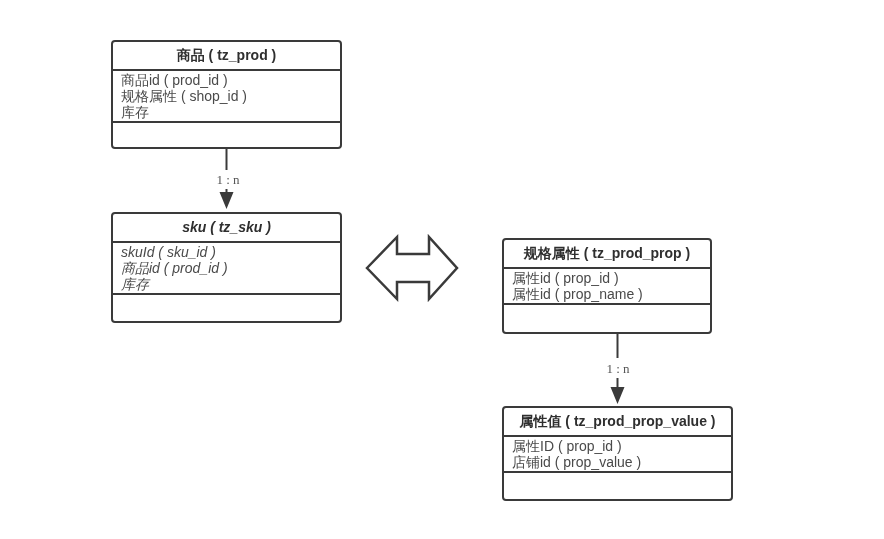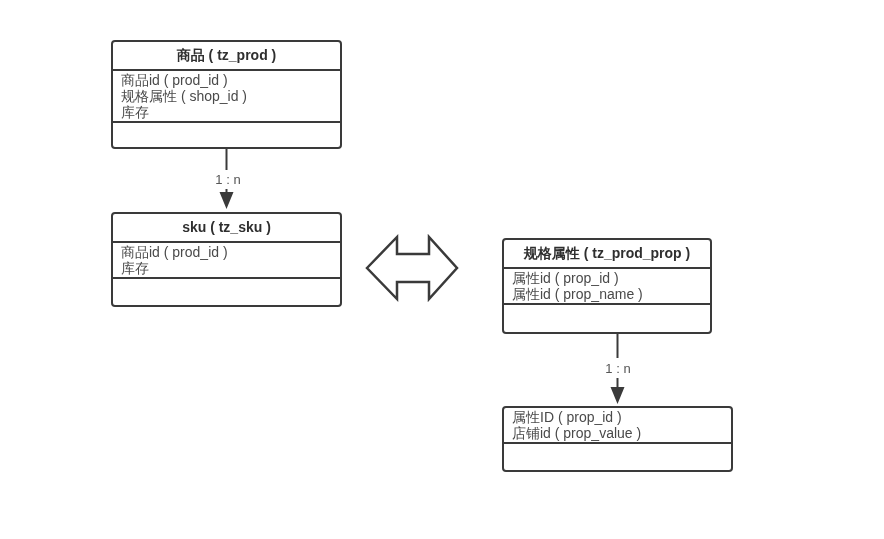--- a/index.html
+++ b/index.html
@@ -61,35 +61,36 @@
     border-bottom: 2px solid #3a3a3a;
   }
   .entity-field {
     line-height: 16px;
     white-space: nowrap;
     overflow: hidden;
   }
   .entity-footer { height: 26px; }
   .entity-prod   { left: 111px; top: 40px;  }
   .entity-prod .entity-footer  { height: 24px; }
-  .entity-sku    { left: 111px; top: 212px; }
+  .entity-sku    { left: 111px; top: 212px; font-style: italic; }
   .entity-sku .entity-footer   { height: 26px; }
   .entity-prop   { left: 502px; top: 238px; width: 210px; }
   .entity-prop .entity-footer  { height: 27px; }
   .entity-value  { left: 502px; top: 406px; }
   .entity-value .entity-footer { height: 26px; }
   .rel-label {
     position: absolute;
     transform: translateX(-50%);
     background: #ffffff;
     padding: 0 3px;
     color: #555555;
     font-size: 13px;
     line-height: 15px;
     white-space: nowrap;
+    font-family: Liberation Serif, serif;
   }
   .rel-label-1 { left: 228px; top: 172px; }
   .rel-label-2 { left: 618px; top: 361px; }
 </style>
 </head>
 <body>
 
 <div class="canvas">
 
   <svg class="overlay" width="884" height="539" viewBox="0 0 884 539" xmlns="http://www.w3.org/2000/svg">
@@ -112,36 +113,38 @@
       <div class="entity-field">商品id ( prod_id )</div>
       <div class="entity-field">规格属性 ( shop_id )</div>
       <div class="entity-field">库存</div>
     </div>
     <div class="entity-footer"></div>
   </div>
 
   <div class="entity entity-sku">
     <div class="entity-title">sku ( tz_sku )</div>
     <div class="entity-fields">
+      <div class="entity-field">skuId ( sku_id )</div>
       <div class="entity-field">商品id ( prod_id )</div>
       <div class="entity-field">库存</div>
     </div>
     <div class="entity-footer"></div>
   </div>
 
   <div class="entity entity-prop">
     <div class="entity-title">规格属性 ( tz_prod_prop )</div>
     <div class="entity-fields">
       <div class="entity-field">属性id ( prop_id )</div>
       <div class="entity-field">属性id ( prop_name )</div>
     </div>
     <div class="entity-footer"></div>
   </div>
 
   <div class="entity entity-value">
+    <div class="entity-title">属性值 ( tz_prod_prop_value )</div>
     <div class="entity-fields">
       <div class="entity-field">属性ID ( prop_id )</div>
       <div class="entity-field">店铺id ( prop_value )</div>
     </div>
     <div class="entity-footer"></div>
   </div>
 
   <span class="rel-label rel-label-1">1 : n</span>
   <span class="rel-label rel-label-2">1 : n</span>
 

